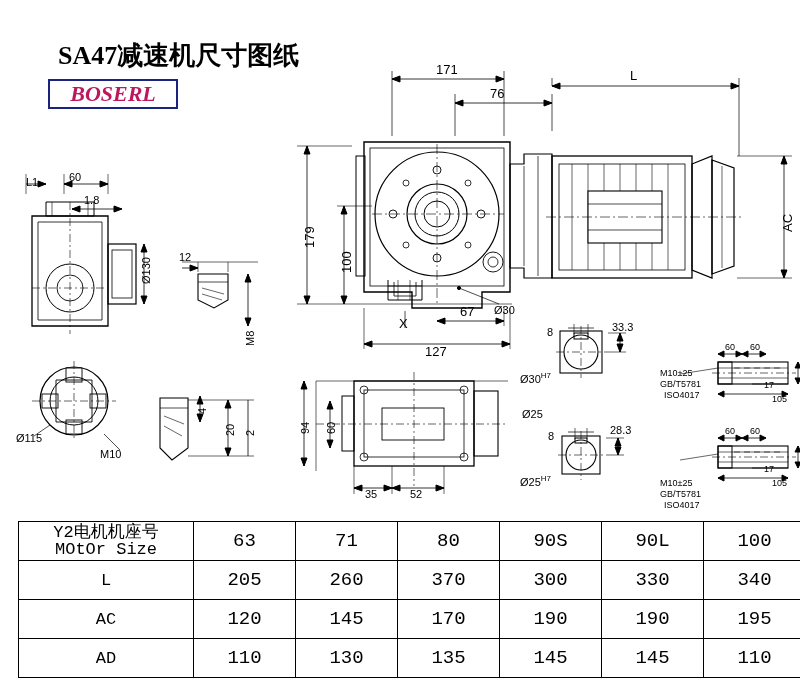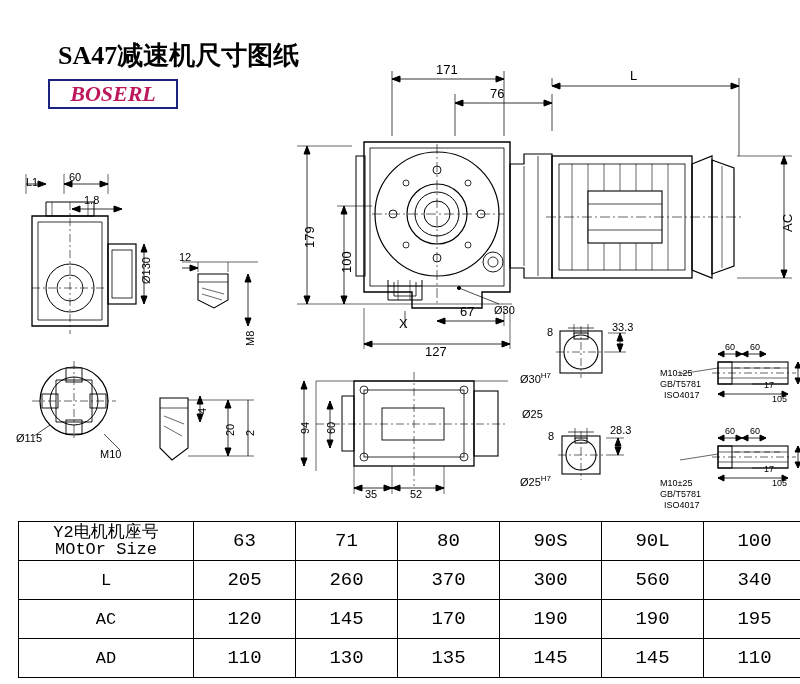--- a/index.html
+++ b/index.html
@@ -396,21 +396,21 @@
       <td>90S</td>
       <td>90L</td>
       <td>100</td>
     </tr>
     <tr>
       <td class="lbl">L</td>
       <td>205</td>
       <td>260</td>
       <td>370</td>
       <td>300</td>
-      <td>560</td>
+      <td>330</td>
       <td>340</td>
     </tr>
     <tr>
       <td class="lbl">AC</td>
       <td>120</td>
       <td>145</td>
       <td>170</td>
       <td>190</td>
       <td>190</td>
       <td>195</td>

